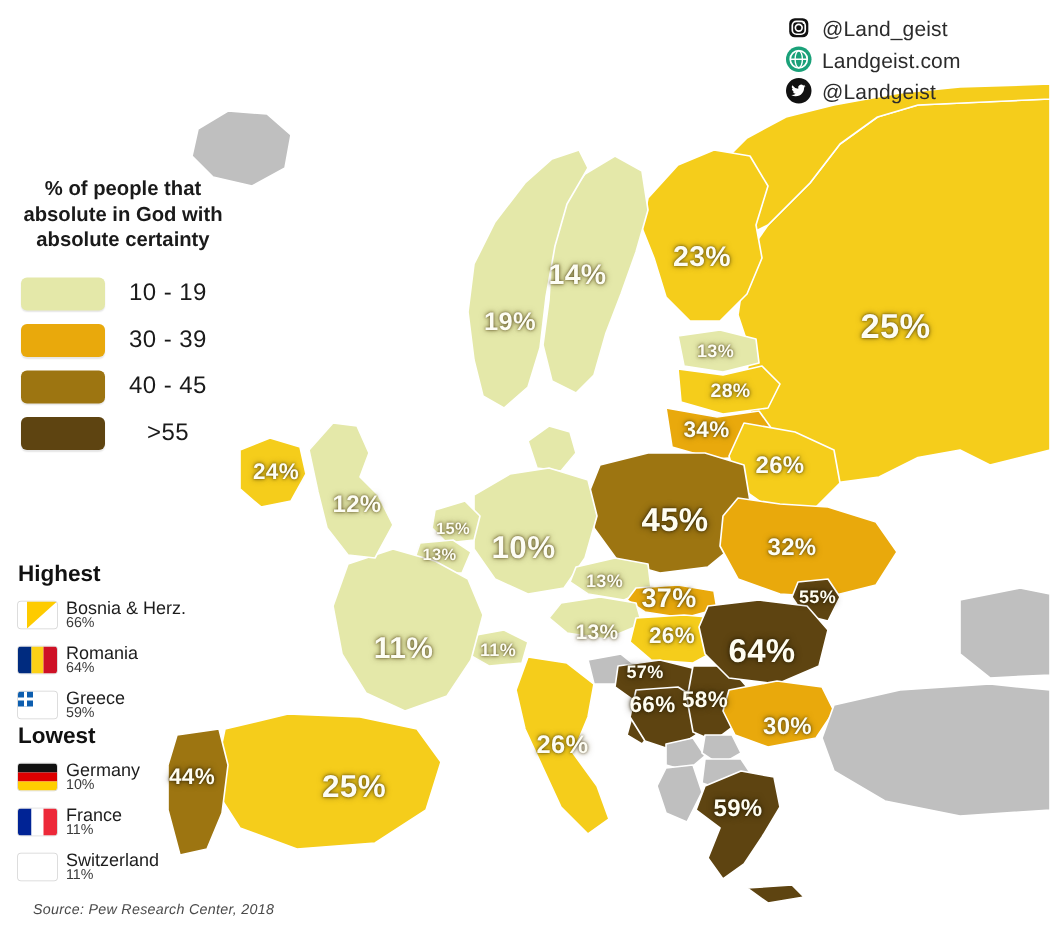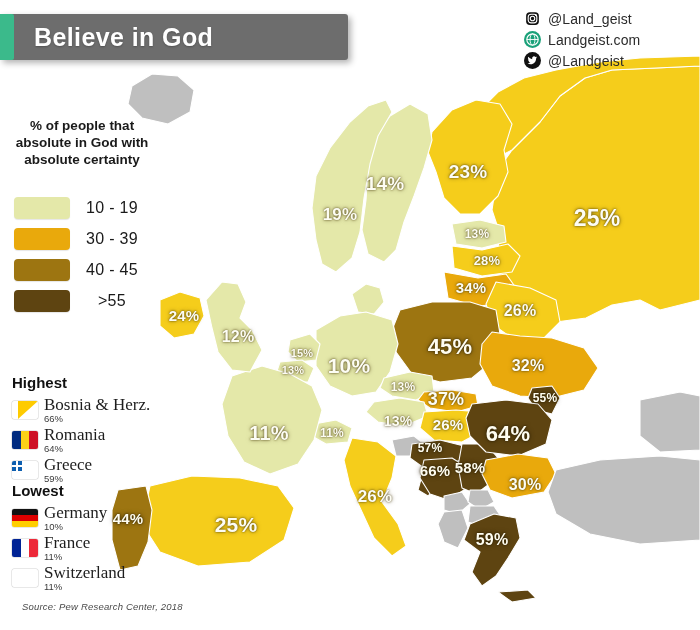--- a/index.html
+++ b/index.html
@@ -44,21 +44,21 @@
   }
   .social-ico svg { display: block; }
   .social-txt { font-size: 14px; color: #2b2b2b; letter-spacing: .1px; }
 
   
   #legend { position: absolute; left: 8px; top: 118px; width: 160px; }
   #legend-title {
     font-size: 13.5px; font-weight: bold; color: #1a1a1a;
     text-align: center; line-height: 1.25; width: 148px;
   }
-  #legend-items { margin-top: 24px; }
+  #legend-items { margin-top: 12px; }
   .legend-row { display: flex; align-items: center; height: 31px; }
   .legend-swatch {
     width: 56px; height: 22px; border-radius: 4px; flex: 0 0 56px;
     margin-left: 6px; box-shadow: 0 1px 1px rgba(0,0,0,.10);
   }
   .legend-label {
     font-size: 16px; color: #1a1a1a; width: 84px;
     text-align: center; letter-spacing: .3px;
   }
 
@@ -67,21 +67,21 @@
   #highest-block { top: 374px; }
   #lowest-block  { top: 482px; }
   .rank-head { font-size: 15px; font-weight: bold; color: #111; margin-bottom: 4px; }
   .rank-row { display: flex; align-items: center; gap: 6px; height: 30px; }
   .flag {
     width: 26px; height: 18px; flex: 0 0 26px; border-radius: 2px;
     overflow: hidden; position: relative;
     box-shadow: 0 0 0 .5px rgba(0,0,0,.18);
   }
   .rank-text { line-height: 1.05; }
-  .rank-name { font-size: 17px; color: #1d1d1d; font-family: Liberation Serif, serif; }
+  .rank-name { font-size: 12px; color: #1d1d1d; }
   .rank-val  { font-size: 9.5px; color: #3a3a3a; }
 
   
   .f-stripes-v { display: flex; width: 100%; height: 100%; }
   .f-stripes-v > i { flex: 1; height: 100%; display: block; }
   .f-stripes-h { display: flex; flex-direction: column; width: 100%; height: 100%; }
   .f-stripes-h > i { flex: 1; width: 100%; display: block; }
   .f-bih { width:100%; height:100%; background:#002395; position:relative; }
   .f-bih:before{
     content:""; position:absolute; left:6px; top:0; width:0; height:0;
@@ -239,24 +239,20 @@
       <span class="mval light" style="left:332px;top:433px;font-size:12px">11%</span>
       <span class="mval light" style="left:269px;top:433px;font-size:20px">11%</span>
       <span class="mval light" style="left:238px;top:337px;font-size:16px">12%</span>
       <span class="mval light" style="left:184px;top:315px;font-size:15px">24%</span>
       <span class="mval light" style="left:236px;top:525px;font-size:21px">25%</span>
       <span class="mval dark" style="left:128px;top:518px;font-size:15px">44%</span>
       <span class="mval light" style="left:375px;top:497px;font-size:17px">26%</span>
     </div>
   </div>
 
-  <div id="title-bar">
-    <div id="title-accent"></div>
-    <div id="title-text">Believe in God</div>
-  </div>
 
   <div id="social">
     <div class="social-row">
       <span class="social-ico" style="background:#ffffff">
         <svg width="15" height="15" viewBox="0 0 16 16">
             <rect x="1.2" y="1.2" width="13.6" height="13.6" rx="4" fill="#111"></rect>
             <rect x="3.4" y="3.4" width="9.2" height="9.2" rx="3" fill="none" stroke="#fff" stroke-width="1.2"></rect>
             <circle cx="8" cy="8" r="2.4" fill="none" stroke="#fff" stroke-width="1.2"></circle>
             <circle cx="11.6" cy="4.4" r=".9" fill="#fff"></circle>
           </svg>

